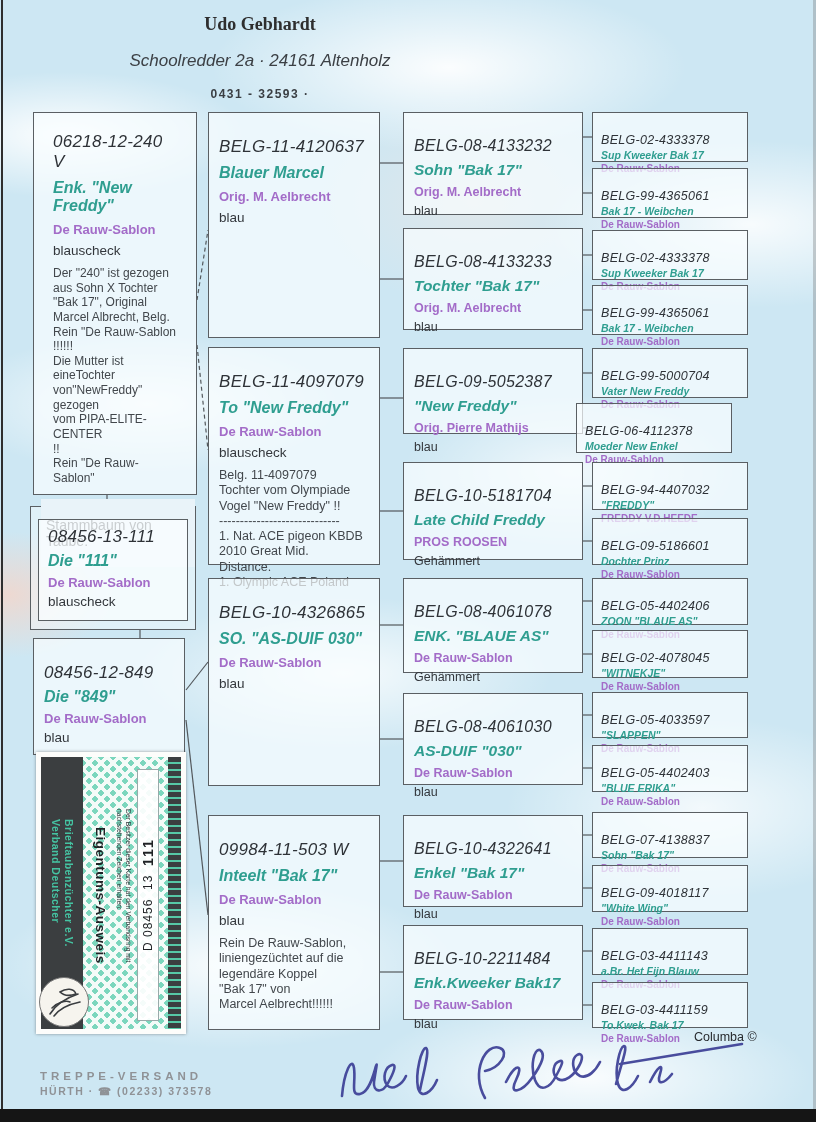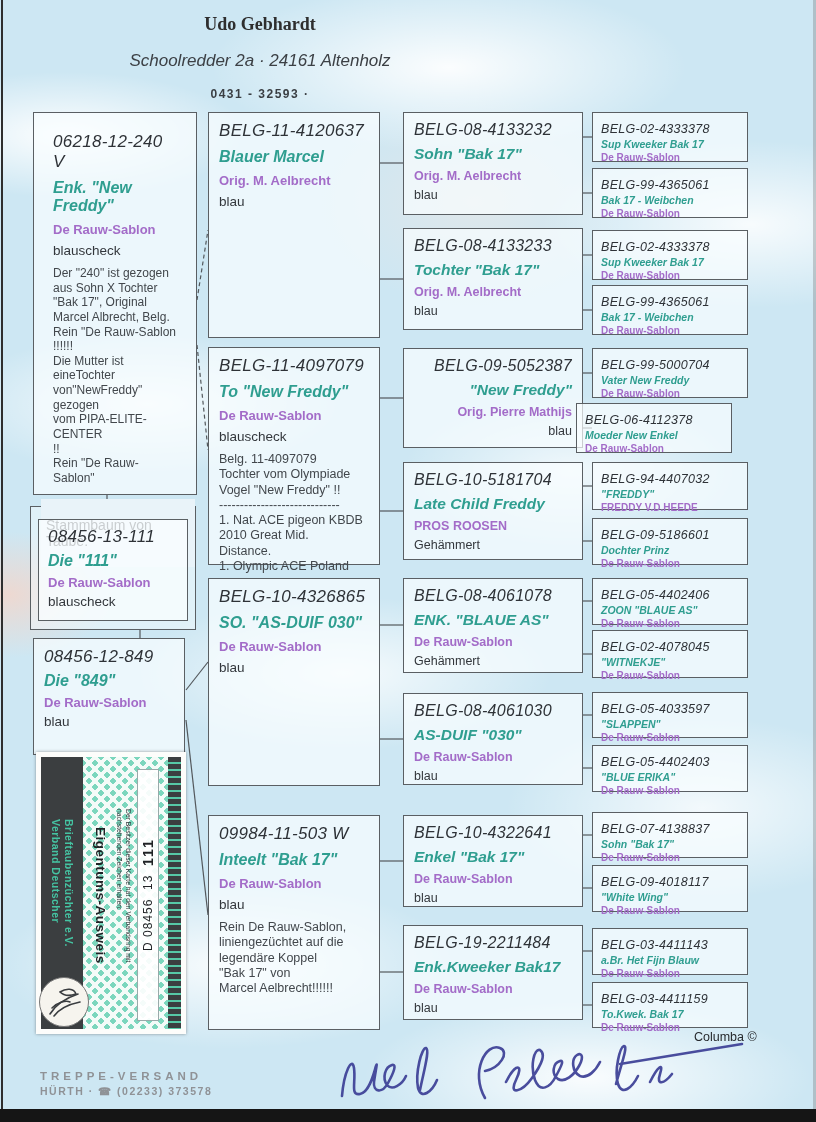--- a/index.html
+++ b/index.html
@@ -21,34 +21,34 @@
       radial-gradient(ellipse 220px 150px at 58% 18%, rgba(246,231,224,0.45), rgba(246,231,224,0) 70%);
   }
   .edge-left{position:absolute;left:1px;top:0;width:2px;height:100%;background:#2e2e2e;}
   .edge-bottom{position:absolute;left:0;bottom:0;width:100%;height:13px;background:#151515;}
   .edge-right{position:absolute;right:0;top:0;width:3px;height:100%;background:rgba(120,120,120,0.35);}
 
   .pbox{
     position:absolute; box-sizing:border-box;
     background:rgba(249,253,255,0.70);
     border:1px solid #5a5f63;
-    padding:8px 10px;
+    padding:24px 10px;
   }
   .ring{font-style:italic; color:#2e3237; font-size:17px; letter-spacing:0.3px; margin-bottom:7px;}
   .pname{font-style:italic; font-weight:bold; color:#2f9e90; font-size:16px; margin-bottom:7px;}
   .strain{font-weight:bold; color:#a36cc8; font-size:13px; margin-bottom:6px;}
   .pcolor{color:#33373c; font-size:13.5px; margin-bottom:8px;}
   .notes{color:#42474c; font-size:12px; line-height:1.22; white-space:pre-line;}
 
   .g3 .ring{font-size:16px; margin-bottom:6px;}
   .g3 .pname{font-size:15.5px; margin-bottom:6px;}
   .g3 .strain{font-size:12.5px; margin-bottom:5px;}
   .g3 .pcolor{font-size:12.5px;}
 
-  .g4{padding:9px 8px;}
+  .g4{padding:20px 8px;}
   .g4 .ring{font-size:12.5px; margin-bottom:2px;}
   .g4 .pname{font-size:10.5px; margin-bottom:2px;}
   .g4 .strain{font-size:10px; margin-bottom:0;}
 
   .header{position:absolute; left:40px; top:14px; width:440px; text-align:center;}
   .header .owner{font-family:"Liberation Serif", serif; font-weight:bold; font-size:18px; color:#2e2e2e; margin-bottom:16px;}
   .header .address{font-style:italic; font-size:17px; color:#3c4045; margin-bottom:16px;}
   .header .phone{font-weight:bold; font-size:12px; letter-spacing:1.5px; color:#3a3e43;}
 
   .fieldset{
@@ -229,21 +229,21 @@
     <div class="pname">Sohn "Bak 17"</div>
     <div class="strain">Orig. M. Aelbrecht</div>
     <div class="pcolor">blau</div>
   </div>
   <div class="pbox g3" style="left:403px;top:228px;width:180px;height:102px;">
     <div class="ring">BELG-08-4133233</div>
     <div class="pname">Tochter "Bak 17"</div>
     <div class="strain">Orig. M. Aelbrecht</div>
     <div class="pcolor">blau</div>
   </div>
-  <div class="pbox g3" style="left:403px;top:348px;width:180px;height:100px;text-align:right;">
+  <div class="pbox g3" style="left:403px;top:348px;width:180px;height:86px;">
     <div class="ring">BELG-09-5052387</div>
     <div class="pname">"New Freddy"</div>
     <div class="strain">Orig. Pierre Mathijs</div>
     <div class="pcolor">blau</div>
   </div>
   <div class="pbox g3" style="left:403px;top:462px;width:180px;height:98px;">
     <div class="ring">BELG-10-5181704</div>
     <div class="pname">Late Child Freddy</div>
     <div class="strain">PROS ROOSEN</div>
     <div class="pcolor">Gehämmert</div>
@@ -260,21 +260,21 @@
     <div class="strain">De Rauw-Sablon</div>
     <div class="pcolor">blau</div>
   </div>
   <div class="pbox g3" style="left:403px;top:815px;width:180px;height:92px;">
     <div class="ring">BELG-10-4322641</div>
     <div class="pname">Enkel "Bak 17"</div>
     <div class="strain">De Rauw-Sablon</div>
     <div class="pcolor">blau</div>
   </div>
   <div class="pbox g3" style="left:403px;top:925px;width:180px;height:95px;">
-    <div class="ring">BELG-19-2211484</div>
+    <div class="ring">BELG-10-2211484</div>
     <div class="pname">Enk.Kweeker Bak17</div>
     <div class="strain">De Rauw-Sablon</div>
     <div class="pcolor">blau</div>
   </div>
 
   <div class="pbox g4" style="left:592px;top:112px;width:156px;height:50px;">
     <div class="ring">BELG-02-4333378</div>
     <div class="pname">Sup Kweeker Bak 17</div>
     <div class="strain">De Rauw-Sablon</div>
   </div>

